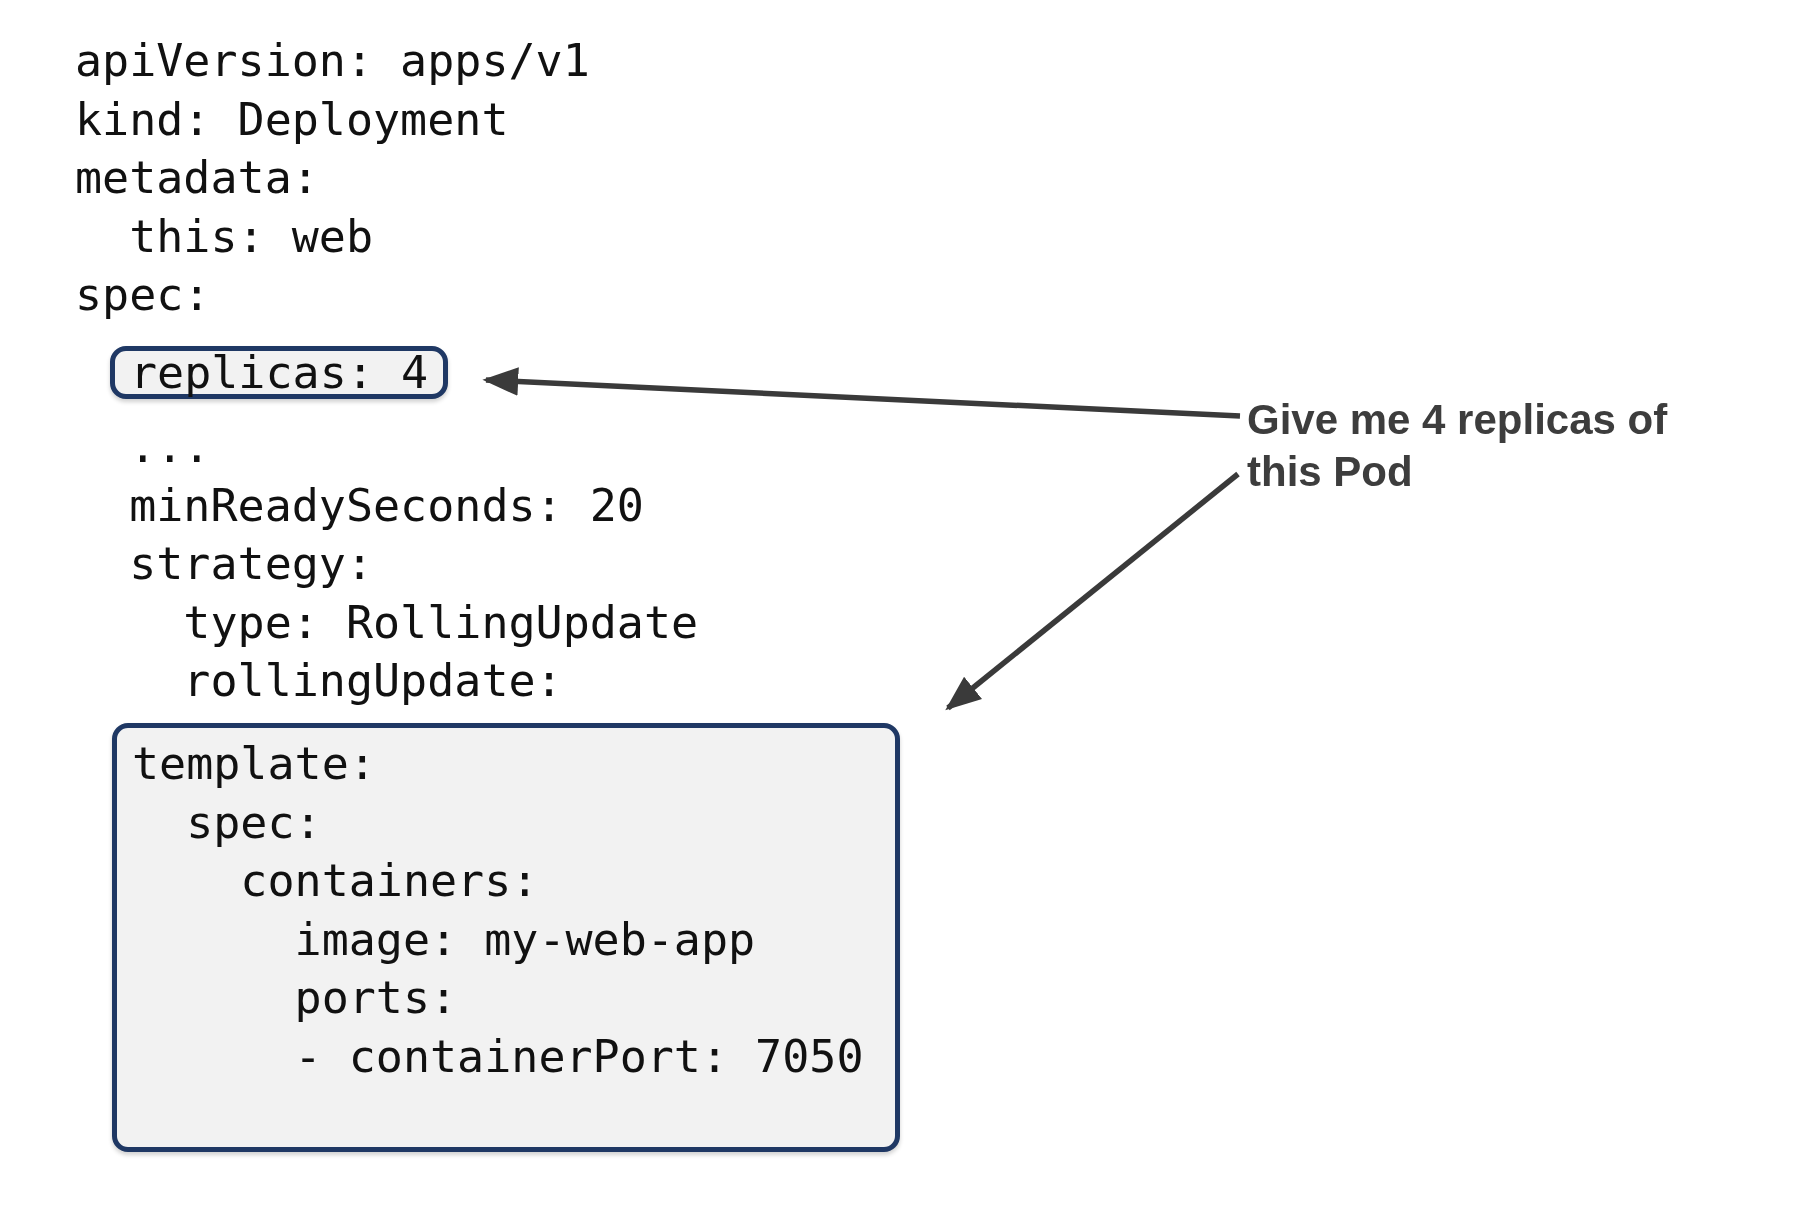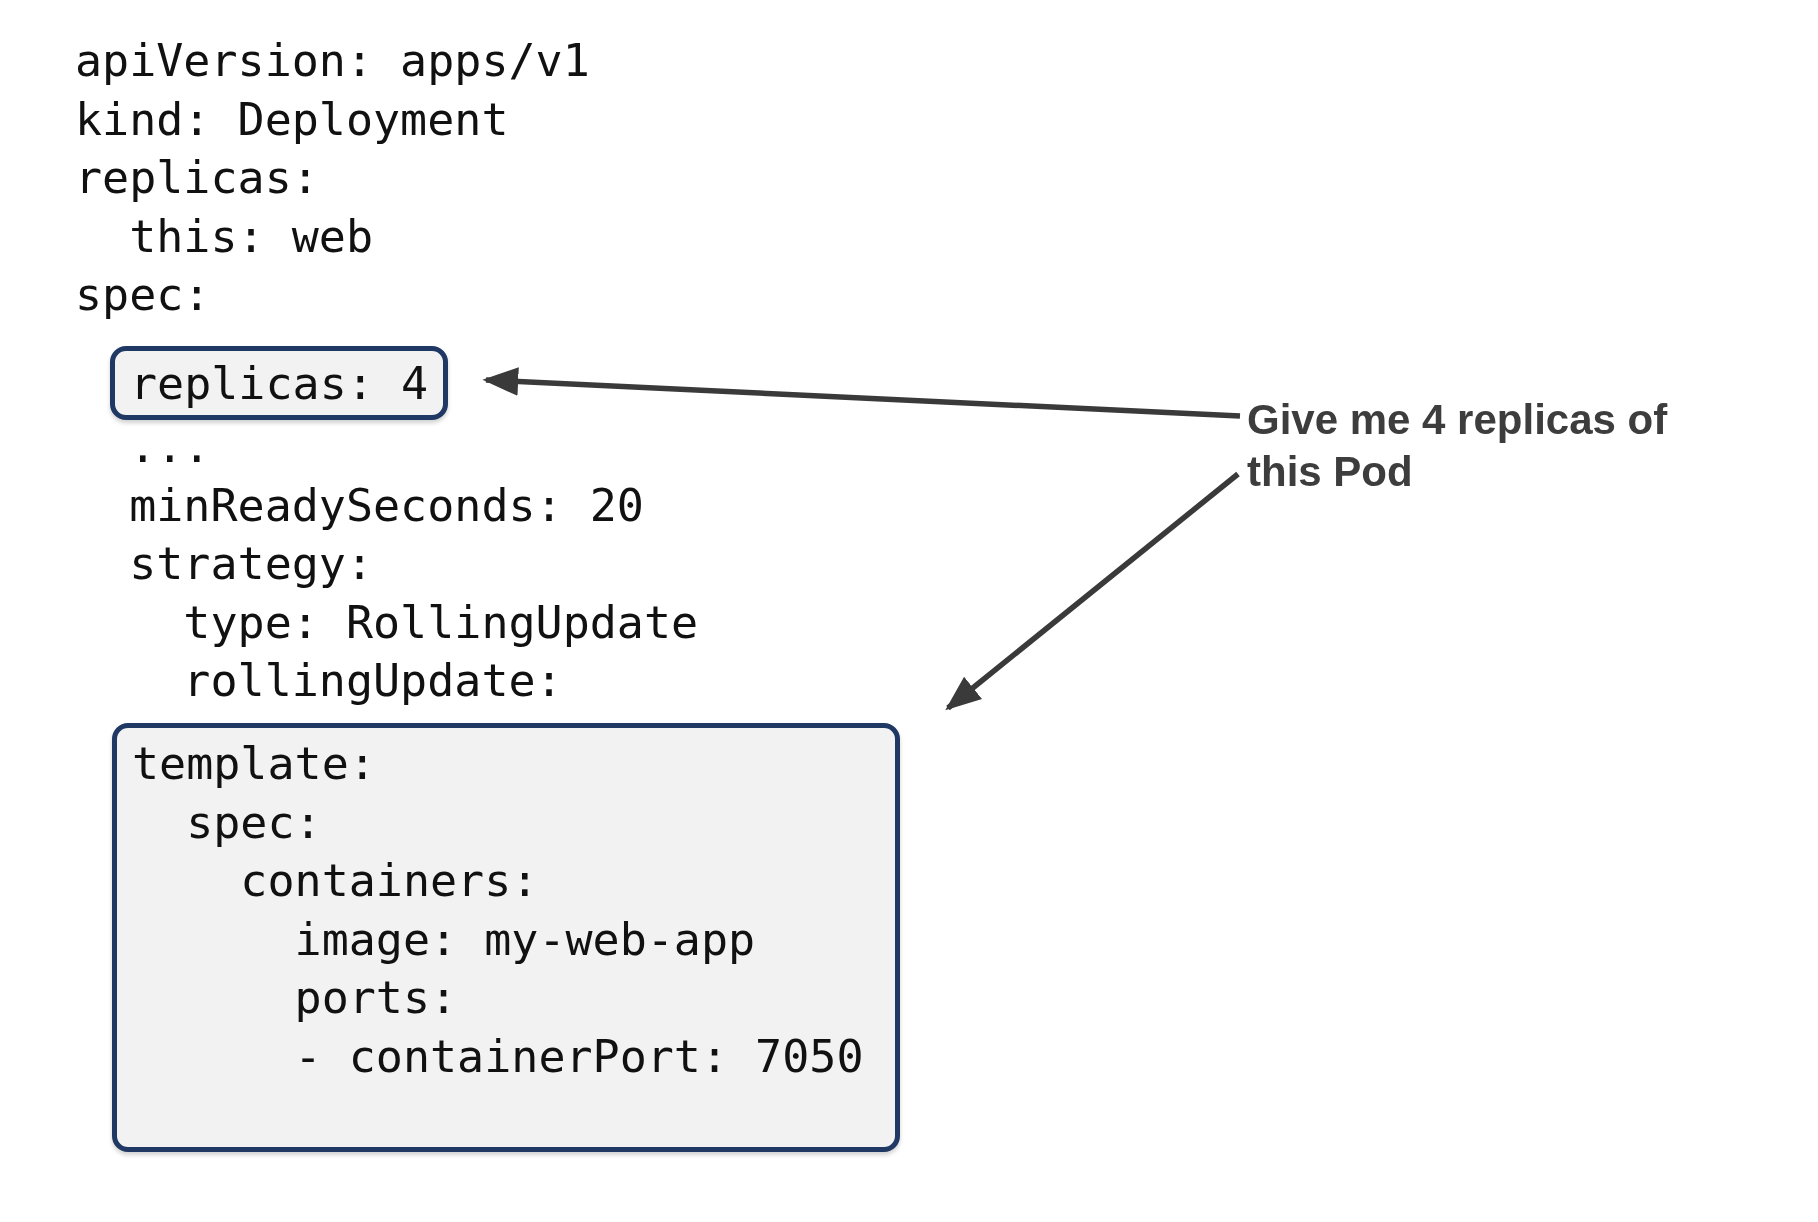--- a/index.html
+++ b/index.html
@@ -32,21 +32,21 @@
   .code div{white-space:pre;}
   .codebox{
     position:absolute;
     box-sizing:border-box;
     background:var(--box-fill);
     border:5px solid var(--box-border);
     border-radius:16px;
     box-shadow:0 3px 4px rgba(0,0,0,0.18);
   }
   .replicas-box{
-    left:110px;top:346px;width:338px;height:74px;
+    left:110px;top:346px;width:338px;height:53px;
     display:flex;align-items:center;
     padding:0 0 0 15px;
   }
   .replicas-box .boxed-code{
     font-family:"DejaVu Sans Mono", monospace;
     font-size:45px;color:var(--code-text);white-space:pre;
   }
   .template-box{
     left:112px;top:723px;width:788px;height:429px;
   }
@@ -74,21 +74,21 @@
     stroke:var(--arrow);
     stroke-width:5.5;
   }
   .arrowhead-fill{fill:var(--arrow);}
 </style>
 </head>
 <body>
 
 <div class="stage">
 
-  <pre class="code" style="left:75px;top:32px;"><div>apiVersion: apps/v1</div><div>kind: Deployment</div><div>replicas:</div><div>  this: web</div><div>spec:</div></pre>
+  <pre class="code" style="left:75px;top:32px;"><div>apiVersion: apps/v1</div><div>kind: Deployment</div><div>metadata:</div><div>  this: web</div><div>spec:</div></pre>
 
   <div class="codebox replicas-box">
     <span class="boxed-code">replicas: 4</span>
   </div>
 
   <pre class="code" style="left:75px;top:418px;"><div>  ...</div><div>  minReadySeconds: 20</div><div>  strategy:</div><div>    type: RollingUpdate</div><div>    rollingUpdate:</div></pre>
 
   <div class="codebox template-box">
     <pre class="code"><div>template:</div><div>  spec:</div><div>    containers:</div><div>      image: my-web-app</div><div>      ports:</div><div>      - containerPort: 7050</div></pre>
   </div>

